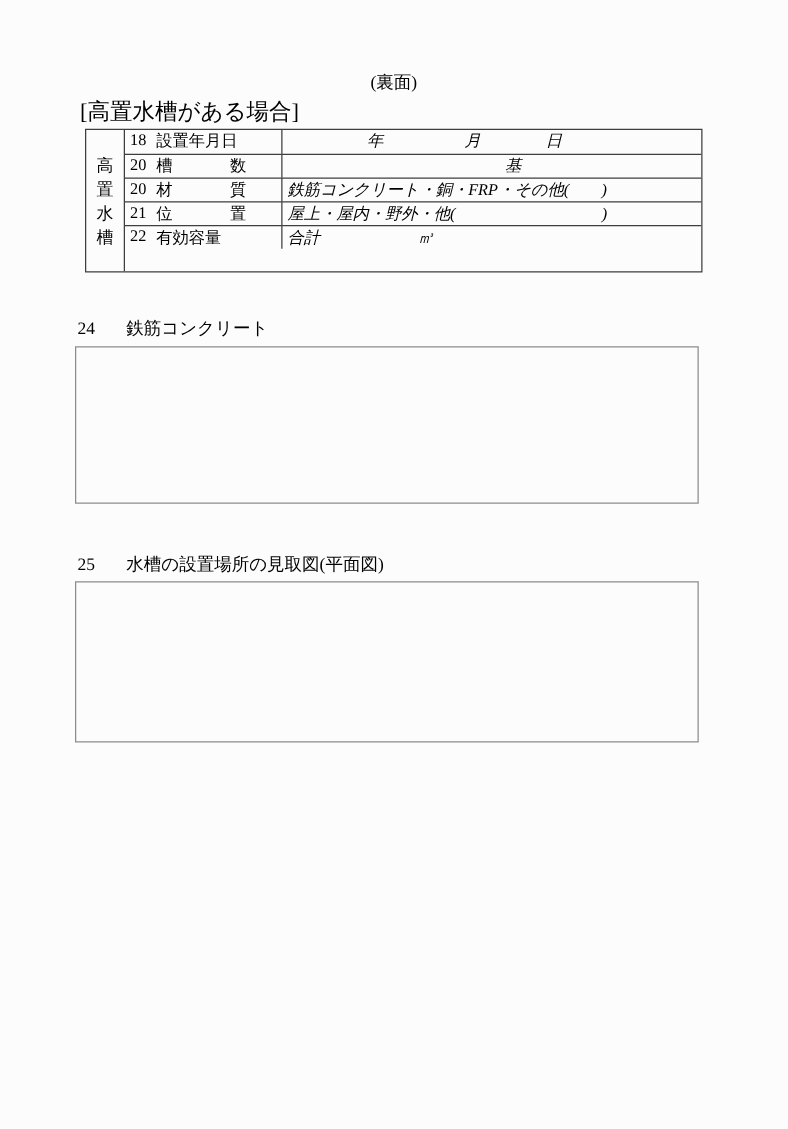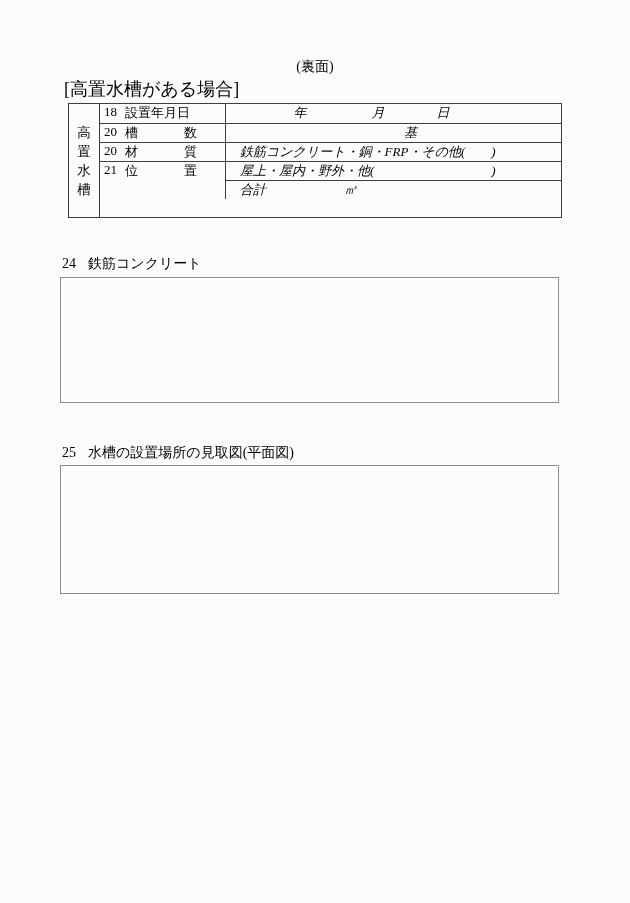--- a/index.html
+++ b/index.html
@@ -32,32 +32,32 @@
     font-size:13px;
   }
   .vh-cell {
     grid-column:1; grid-row:1 / 7;
     border-right:1px solid #3e3e3e;
     display:flex; flex-direction:column;
     justify-content:center; align-items:center;
   }
   .vh-cell span { line-height:19px; font-size:13.5px; }
   .c2 { grid-column:2; display:flex; padding-left:4px; box-sizing:border-box; }
-  .c3 { grid-column:3; border-left:1px solid #3e3e3e; display:flex; align-items:center; padding-left:14px; box-sizing:border-box; }
+  .c3 { grid-column:3; border-left:1px solid #3e3e3e; display:flex; align-items:center; padding-left:4px; box-sizing:border-box; }
   .bt { border-top:1px solid #3e3e3e; }
   .no  { display:inline-block; width:21px; }
   .lbl { display:inline-block; width:72px; }
   .spread { text-align:justify; text-align-last:justify; }
   .c3.center { justify-content:center; padding-left:0; }
   .val { position:relative; white-space:pre;font-style:italic; }
   .off-l { left:-22px; }
   .off-r { left:17px; }
   
   .section-heading { position:absolute; left:62px; font-size:14px; line-height:17px; }
-  .section-heading .sec-no { display:inline-block; width:16px; margin-right:10px; }
+  .section-heading .sec-no { display:inline-block; width:16px; margin-right:23px; }
   .heading-24 { top:255px; }
   .heading-25 { top:444px; }
   .diagram-box {
     position:absolute; left:60px; width:499px;
     box-sizing:border-box;
     border:1px solid #8c8c8c;
     background:#fcfcfc;
   }
   .box-24 { top:277px; height:126px; }
   .box-25 { top:465px; height:129px; }
@@ -104,20 +104,24 @@
     </div>
 
     <div class="c2 bt">
       <span class="no">21</span>
       <span class="lbl spread">位置</span>
     </div>
     <div class="c3 bt">
       <span class="val">屋上・屋内・野外・他(　　　　　　　　　)</span>
     </div>
 
+    <div class="c2 bt">
+      <span class="no">22</span>
+      <span class="lbl">有効容量</span>
+    </div>
     <div class="c3 bt">
       <span class="val">合計　　　　　　㎥</span>
     </div>
 
   </div>
 
   <div class="section-heading heading-24">
     <span class="sec-no">24</span><span>鉄筋コンクリート</span>
   </div>
   <div class="diagram-box box-24"></div>

